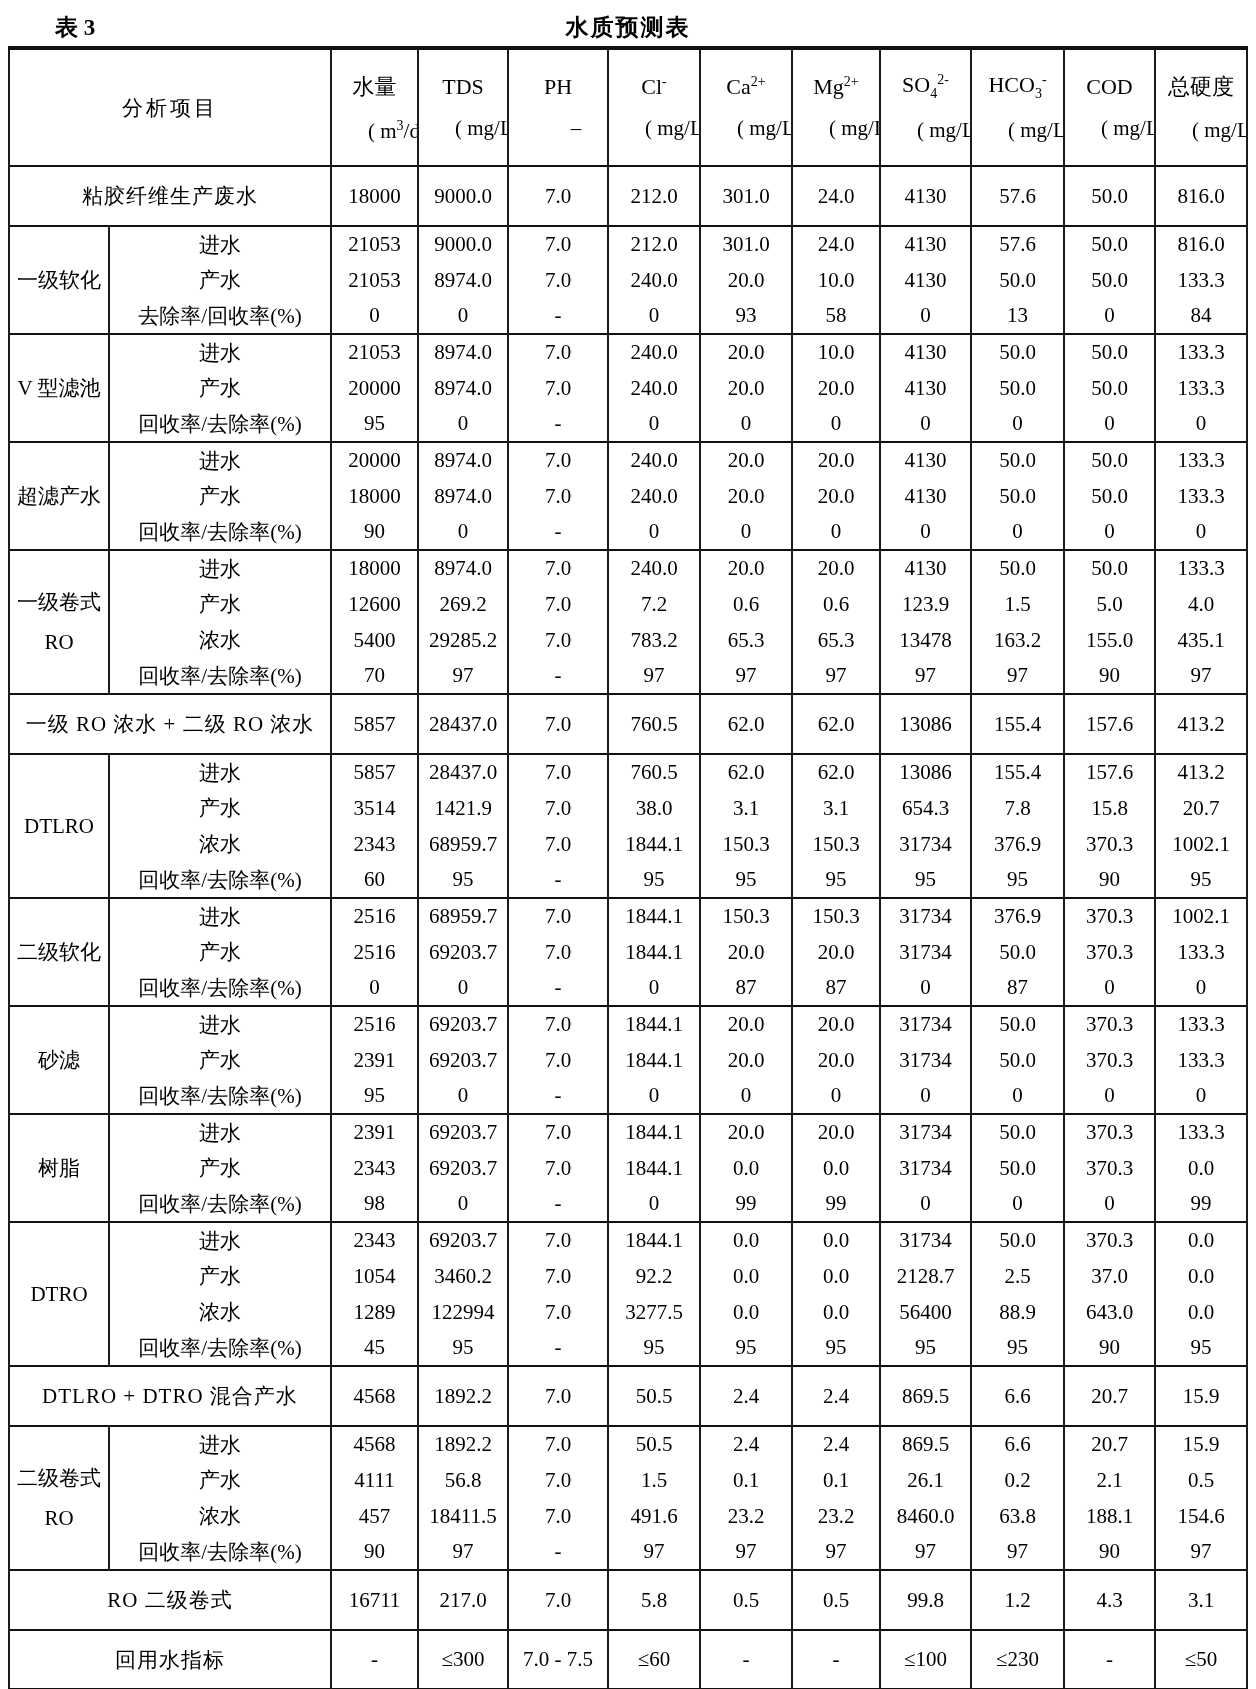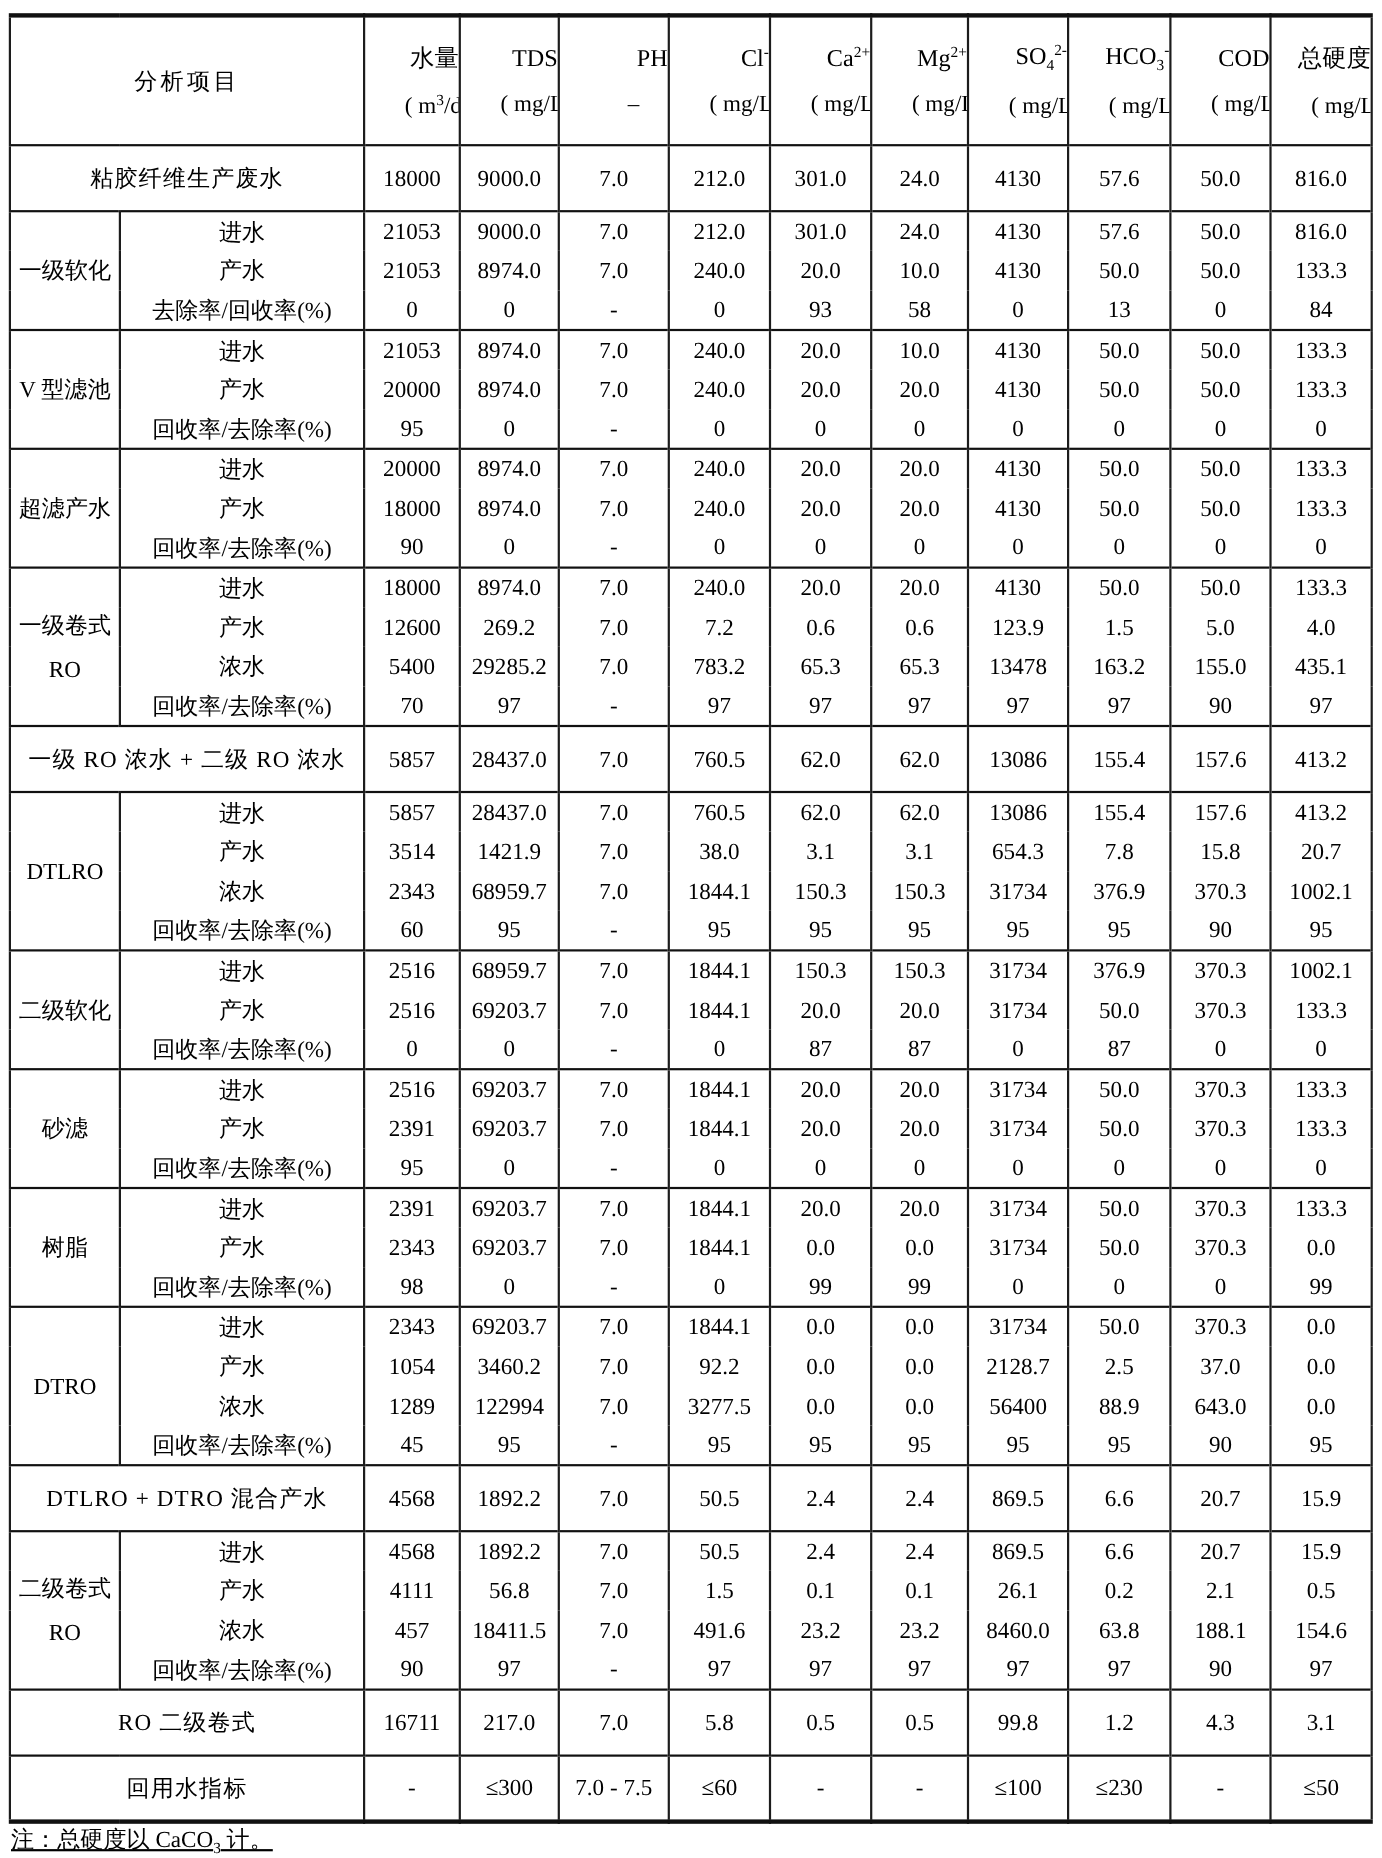--- a/index.html
+++ b/index.html
@@ -32,34 +32,38 @@
     font-weight:normal;
     font-size:21px;
     overflow:hidden;
   }
   thead{border-bottom:2px solid #111;}
   thead tr{height:118px;}
   tbody{border-top:2px solid #111;}
   tbody tr{height:36px;}
   tbody tr.span-row{height:60px;}
   .item-h{font-size:22px;letter-spacing:3px;}
-  .hname{font-size:22px;text-align:right;}
+  .hname{font-size:22px;}
   .hunit{font-size:21px;margin-top:16px;white-space:nowrap;padding-left:36px;}
   sup{font-size:14px;}
   sub{font-size:14px;}
   .glabel{font-size:21px;line-height:40px;padding:0 2px;}
   .rlabel{font-size:21px;white-space:nowrap;}
   .label-span{font-size:21px;letter-spacing:1px;white-space:nowrap;}
   td.val{font-size:21px;white-space:nowrap;}
   .note{font-size:21px;padding-left:2px;text-decoration:underline;}
 </style>
 </head>
 <body>
 
 <div class="page">
+  <div class="titlebar">
+    <span class="title-num">表 3</span>
+    <span class="title-cap">水质预测表</span>
+  </div>
 
   <table class="wq" id="tbl">
     <colgroup>
       <col style="width:100px">
         <col style="width:222px">
       <col style="width:87px">
         <col style="width:90px">
         <col style="width:100px">
       <col style="width:92px">
         <col style="width:92px">

